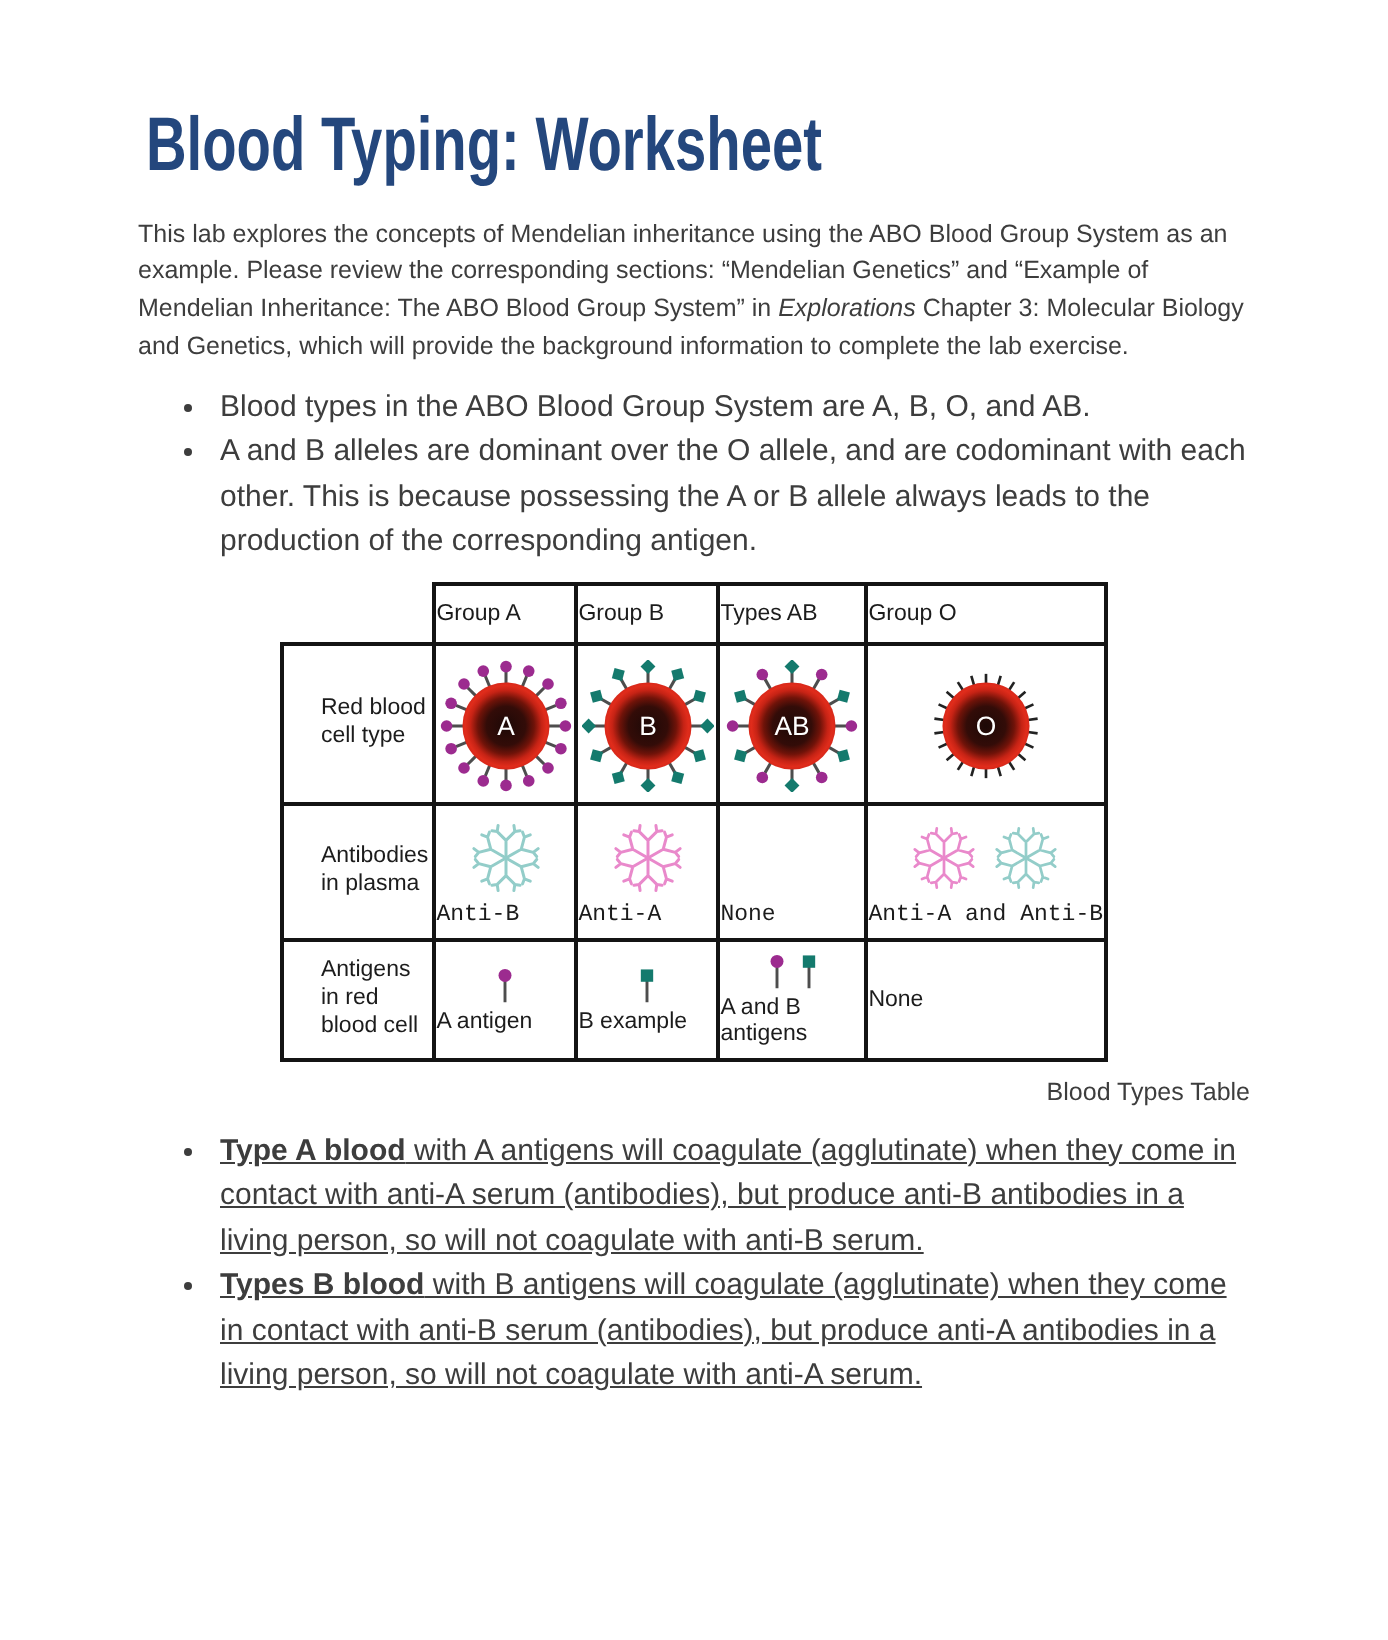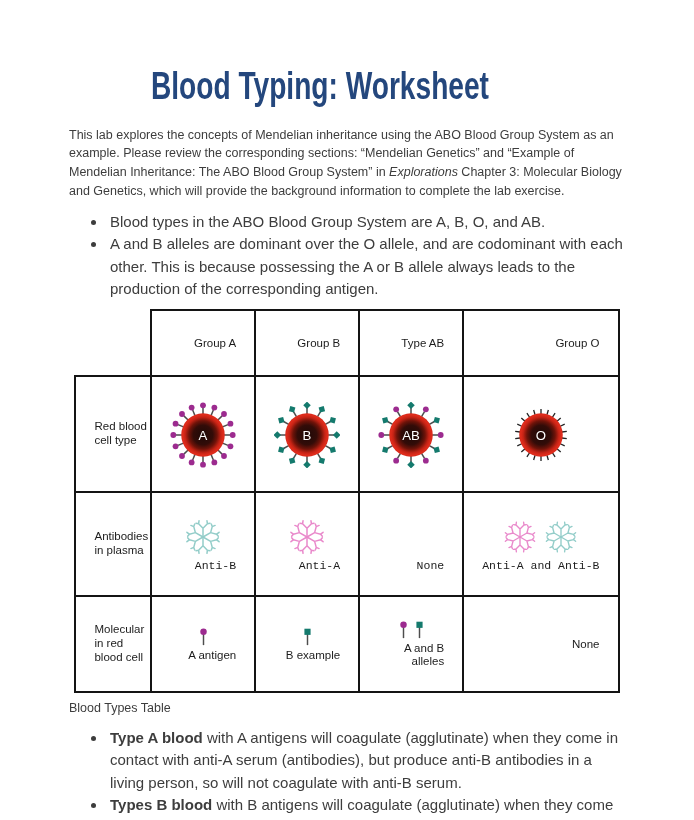--- a/index.html
+++ b/index.html
@@ -1,55 +1,55 @@
 <!DOCTYPE html>
 <html style="--c-heading: #24477d; --c-text: #3d3d3d; --c-border: #141414; --c-magenta: #9c2b8f; --c-teal: #147a6d;"><head>
 <meta charset="utf-8">
 <style>
   html,body{margin:0;padding:0;}
   body{
     width:694px;height:820px;background:#ffffff;overflow:hidden;
     font-family:"Liberation Sans",sans-serif;color:var(--c-text,#3d3d3d);
   }
   .page{padding:48px 69px 0 69px;}
-  h1{margin:17px;font-size:38px;line-height:1.15;font-weight:700;color:var(--c-heading,#24477d);text-align:right;}
+  h1{margin:4px;font-size:38px;line-height:1.15;font-weight:700;color:var(--c-heading,#24477d);}
   h2{margin:24px 0 0 0;font-size:21px;line-height:1.2;font-weight:700;color:var(--c-heading,#24477d);}
   .cond{display:inline-block;transform:scaleX(0.74);transform-origin:0 50%;white-space:nowrap;}
   p{margin:4px 0 10px 0;font-size:12.5px;line-height:1.5;}
   .p-first{margin-top:12px;}
   .p-reminder{margin-bottom:8px;}
   ul{margin:0;padding-left:38px;font-size:15px;line-height:1.5;list-style:disc;}
   li{padding-left:3px;}
   strong{font-weight:700;}
   em{font-style:italic;}
 
   figure{margin:8px 0 0 0;}
-  figcaption{margin-top:8px;text-align:left;font-size:12.5px;color:var(--c-text,#3d3d3d);}
+  figcaption{margin-top:8px;text-align:right;font-size:12.5px;color:var(--c-text,#3d3d3d);}
 
   table.bt{border-collapse:collapse;margin:0 auto;color:#1c1c1c;table-layout:fixed;}
-  .bt th,.bt td{border:2px solid var(--c-border,#141414);padding:18px;font-weight:400;text-align:right;}
+  .bt th,.bt td{border:2px solid var(--c-border,#141414);padding:0;font-weight:400;text-align:left;}
   .bt .blank{border:none;}
   .bt tr.hrow th{height:28px;font-size:11.5px;}
   .bt .rowlab{font-size:11.5px;text-align:left;vertical-align:middle;padding:2px 2px 2px 18px;line-height:1.2;}
   .bt tr.rbcrow td{height:78px;vertical-align:middle;}
   .bt tr.abrow td{height:66px;vertical-align:bottom;font-family:Liberation Mono, monospace;}
   .bt tr.agrow td{height:58px;vertical-align:middle;}
   svg.rbc{display:block;margin:2px auto 0 auto;width:66px;height:66px;}
   .rbc text{fill:#ffffff;font-size:20px;font-family:"Liberation Sans",sans-serif;text-anchor:middle;}
   .abart{height:44px;display:flex;align-items:center;justify-content:center;gap:1px;}
   svg.ab{width:46px;height:44px;}
   svg.ab.small{width:40px;height:40px;}
   .ablabel{font-size:11.5px;padding-bottom:5px;white-space:nowrap;}
   .agart{display:flex;align-items:flex-end;justify-content:center;gap:3px;height:21px;}
   svg.pin{width:13px;height:20px;display:block;}
   .pin line{stroke:#4d4d4d;stroke-width:1.8;}
   .pin .m{fill:var(--c-magenta,#9c2b8f);}
   .pin .t{fill:var(--c-teal,#147a6d);}
   .aglabel{font-size:11.5px;line-height:1.15;margin-top:2px;}
-  ul.type-list{margin-top:12px;}
+  ul.type-list{margin-top:12px;text-decoration:underline;}
 </style>
 </head>
 <body>
 
 <div class="page">
 
   <h1><span class="cond">Blood Typing: Worksheet</span></h1>
 
 
   <p class="p-first"><span>This lab explores the concepts of Mendelian inheritance using the ABO Blood Group System as an example. Please review the corresponding sections: “Mendelian Genetics” and “Example of Mendelian Inheritance: The ABO Blood Group System” in </span><em>Explorations</em><span> Chapter 3: Molecular Biology and Genetics, which will provide the background information to complete the lab exercise.</span></p>
@@ -68,21 +68,21 @@
           <col style="width:71px">
           <col style="width:71px">
           <col style="width:74px">
           <col style="width:87px">
       </colgroup>
       <tbody>
           <tr class="hrow">
         <td class="blank"></td>
         <th>Group A</th>
         <th>Group B</th>
-        <th>Type AB</th>
+        <th>Types AB</th>
         <th>Group O</th>
       </tr>
       <tr class="rbcrow">
         <th class="rowlab">Red blood cell type</th>
         <td>
           <svg class="rbc" viewBox="0 0 100 100">
                 <g>
                   <defs>
                     <radialGradient id="rg-A">
                       <stop offset="0%" stop-color="#1d0907"></stop>
@@ -351,21 +351,21 @@
                   </g>
                   <g transform="rotate(300 50 50) translate(50 26)">
                     <path d="M0 24 L0 4 L-10 -6 M-10 -6 L-16 -7 M-10 -6 L-9 -13 M0 4 L10 -6 M10 -6 L16 -7 M10 -6 L9 -13" stroke="#93cdc9" stroke-width="3.4" fill="none" stroke-linecap="round" stroke-linejoin="round"></path>
                   </g>
                 </svg>
           </div>
           <div class="ablabel">Anti-A and Anti-B</div>
         </td>
       </tr>
       <tr class="agrow">
-        <th class="rowlab">Molecular in red blood cell</th>
+        <th class="rowlab">Antigens in red blood cell</th>
         <td>
           <div class="agart">
             <svg class="pin" viewBox="0 0 16 24">
                   <line x1="8" y1="22" x2="8" y2="8"></line>
                   <circle class="m" cx="8" cy="5.5" r="4"></circle>
                 </svg>
           </div>
           <div class="aglabel">A antigen</div>
         </td>
         <td>
@@ -381,21 +381,21 @@
           <div class="agart">
             <svg class="pin" viewBox="0 0 16 24">
                   <line x1="8" y1="22" x2="8" y2="8"></line>
                   <circle class="m" cx="8" cy="5.5" r="4"></circle>
                 </svg>
             <svg class="pin" viewBox="0 0 16 24">
                   <line x1="8" y1="22" x2="8" y2="8"></line>
                   <rect class="t" x="4.2" y="1.8" width="7.6" height="7.6"></rect>
                 </svg>
           </div>
-          <div class="aglabel">A and B alleles</div>
+          <div class="aglabel">A and B antigens</div>
         </td>
         <td>
           <div class="aglabel">None</div>
         </td>
       </tr>
     </tbody>
       </table>
     <figcaption>Blood Types Table</figcaption>
   </figure>
 

